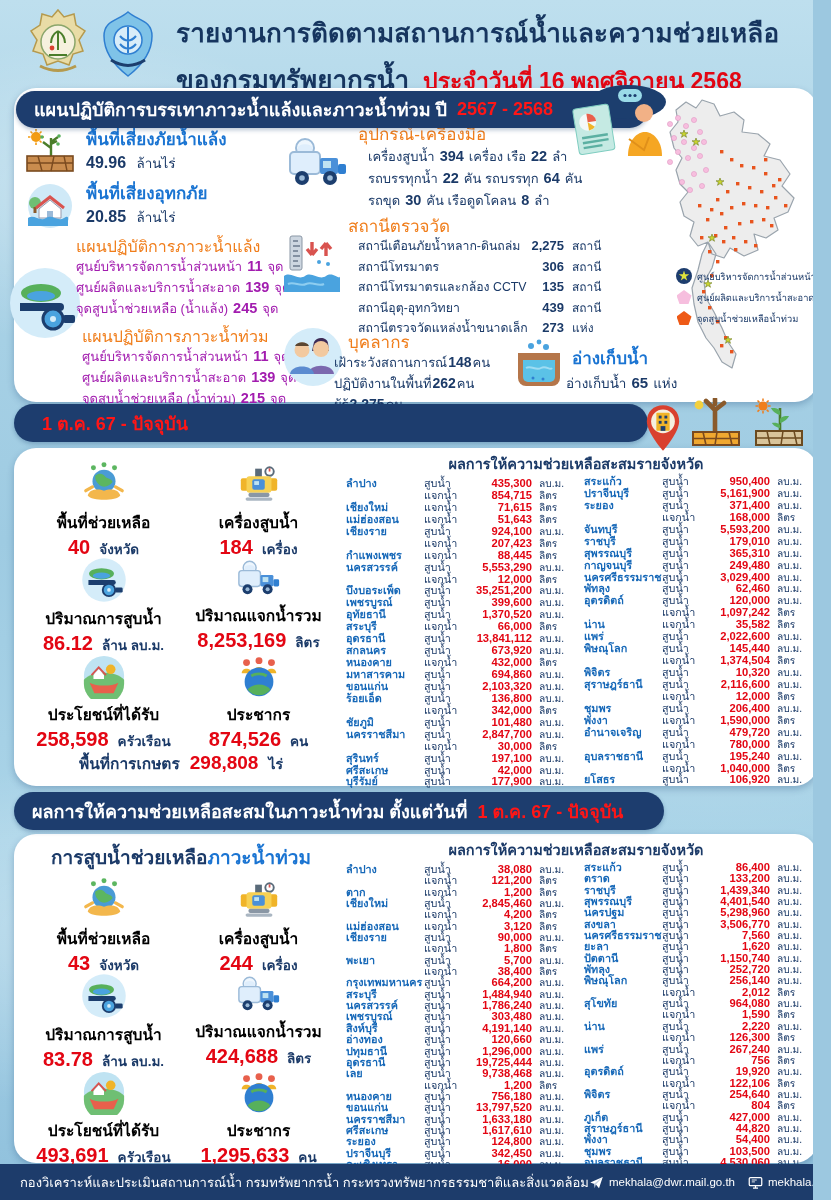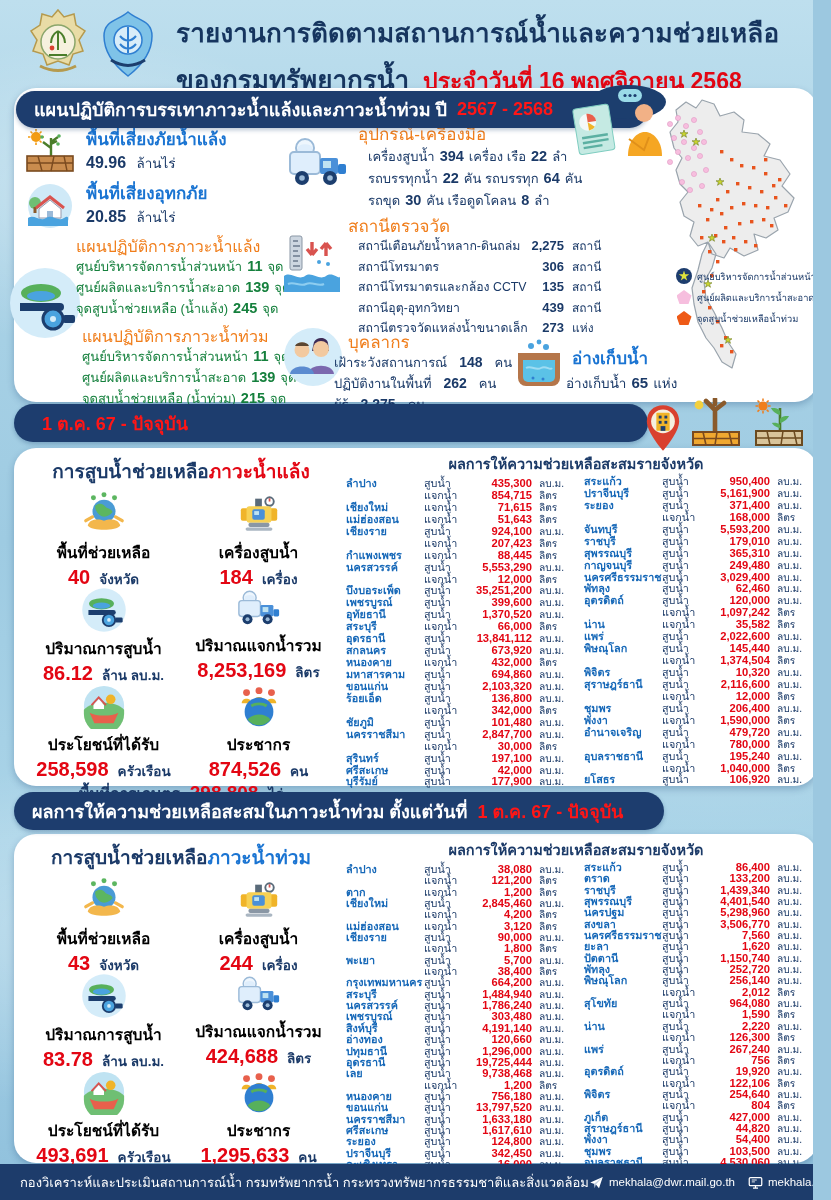--- a/index.html
+++ b/index.html
@@ -23,30 +23,30 @@
   .band{position:absolute;background:#1d3d6e;border-radius:20px;color:#fff;font-weight:bold;
         display:flex;align-items:center;padding:0 18px;font-size:18px;box-shadow:0 2px 4px rgba(20,60,110,.3);z-index:3}
   .band .period{color:#ff1616;margin-left:10px}
   .ic{display:inline-block}
   .ic svg{width:100%;height:100%;display:block}
   
   .risk-label{font-size:17px;font-weight:bold;color:#1a74d2;line-height:1.15}
   .risk-val{font-size:16px;font-weight:bold;color:#1b3a68;margin-top:3px}
   .risk-val .u{font-weight:normal;font-size:13.5px;margin-left:6px}
   .plan-head{font-size:16px;font-weight:normal;color:#f07d1a}
-  .plan-rows .prow{font-size:13px;color:#15803d;height:21px;white-space:nowrap}
+  .plan-rows .prow{font-size:13px;color:#a21caf;height:21px;white-space:nowrap}
   .prow .v{font-weight:bold;font-size:14.5px;margin:0 5px}
   .equip-lines .eline{font-size:13px;color:#1b3a68;height:22px;white-space:nowrap}
   .eline .n{font-weight:bold;font-size:14.5px;margin:0 5px}
   .st-rows .srow{display:grid;grid-template-columns:158px 48px auto;height:20.5px;font-size:12.3px;color:#1b3a68;align-items:baseline}
   .srow .sl{white-space:nowrap}
   .srow .sv{font-weight:bold;font-size:13px;text-align:right}
   .srow .su{padding-left:8px;font-size:12px}
   .pe-rows .perow{font-size:13px;color:#1b3a68;height:21px;white-space:nowrap}
-  .perow .v{font-weight:bold;font-size:14px;margin:0 12px}
+  .perow .v{font-weight:bold;font-size:14px;margin:0 1px}
   .resv-head{font-size:17px;font-weight:bold;color:#1a74d2}
   .resv-line{font-size:13.5px;color:#1b3a68;white-space:nowrap}
   .resv-line .v{font-weight:bold;font-size:15px;margin:0 5px}
   
   .map svg{width:100%;height:100%}
   .legend{position:absolute;left:64px;top:176px;display:flex;flex-direction:column;gap:5px;z-index:2}
   .lg-row{display:flex;align-items:center;gap:5px;white-space:nowrap}
   .lg-label{font-size:9.3px;color:#1b3a68}
   .mk{width:16px;height:16px;flex:0 0 auto;display:flex;align-items:center;justify-content:center}
   .mk.star{background:#1d3d6e;border-radius:50%}
@@ -446,23 +446,20 @@
         <path d="M11 .5v2.6M11 13v2.6M3.5 8h2.6M16 8h2.6M5.5 2.5l1.9 1.9M14.7 11.7l1.9 1.9M16.6 2.5l-1.9 1.9M5.5 13.6l1.9-1.9" stroke="#f07e1b" stroke-width="1.5"></path>
         <path d="M28 33V10" stroke="#4a7d2a" stroke-width="2.6"></path>
         <path d="M28 17c-7-2-9-7-9-7s7-1 9 3zM28 25c7-2 9-7 9-7s-7-1-9 3zM28 30c-6-1-8-5-8-5s6-1 8 2z" fill="#57b05b"></path>
         <rect x="4" y="33" width="46" height="14" fill="#d8c49a" stroke="#6b4a1f" stroke-width="2"></rect>
         <path d="M4 40h46M15 33l3 14M31 33l-2 14M42 33l3 14" stroke="#6b4a1f" stroke-width="1.5"></path>
       </svg>
     </span>
 
   <section class="card card2" style="left:14px;top:448px;width:803px;height:338px">
     <div class="panel">
-      <div class="panel-title">
-        <span>การสูบน้ำช่วยเหลือ</span><span class="hl-red">ภาวะน้ำแล้ง</span>
-      </div>
       <div class="stats">
 
           <div class="stat">
             <span class="ic">
               <svg viewBox="0 0 48 48">
                 <g fill="#5cb660">
                   <circle cx="13" cy="7" r="2.6"></circle>
                   <circle cx="24" cy="4" r="2.6"></circle>
                   <circle cx="35" cy="7" r="2.6"></circle>
                 </g>

